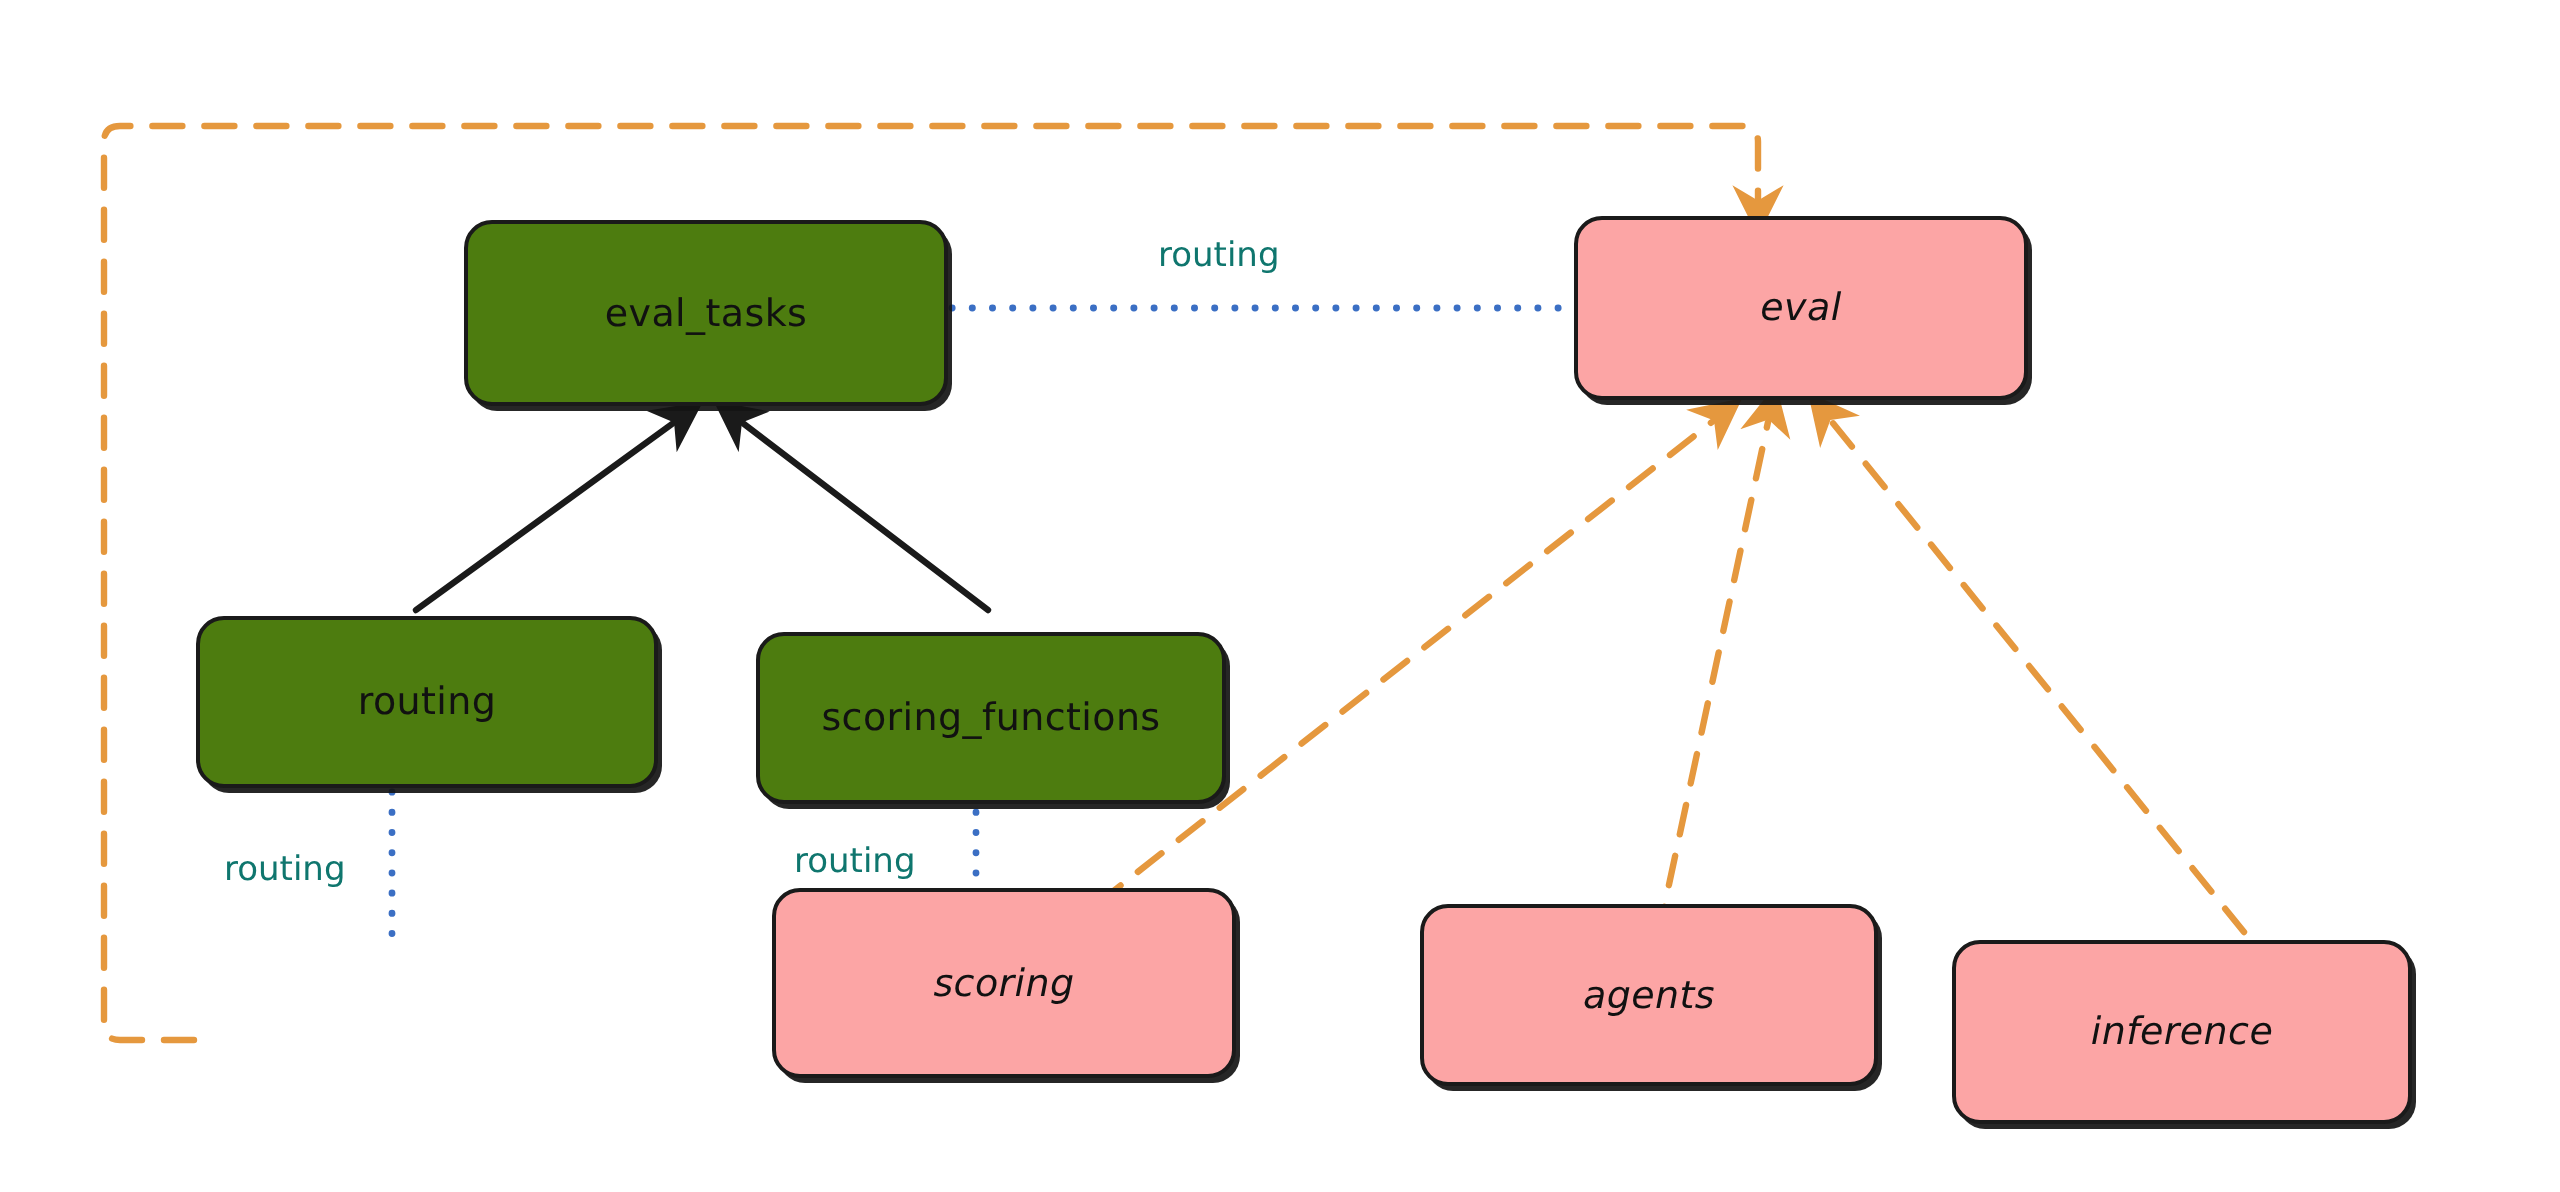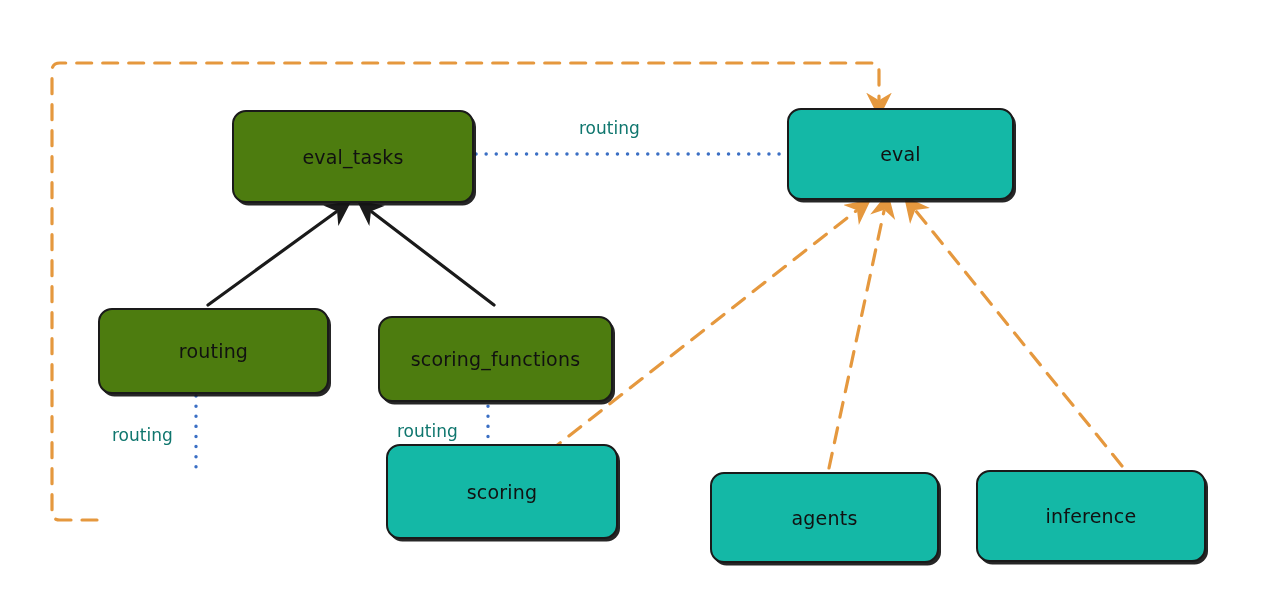--- a/index.html
+++ b/index.html
@@ -34,21 +34,21 @@
     align-items: center;
     justify-content: center;
     text-align: center;
     font-family: "DejaVu Sans", sans-serif;
     font-size: 19px;
     color: #111111;
     letter-spacing: 0.2px;
     box-shadow: 2.5px 3px 0 -0.5px rgba(20,20,20,0.92);
   }
   .node.blue  { background: #4d7c0f; }
-  .node.green { background: #14b8a6; }
+  .node.green { background: #fca5a5; font-style: italic; }
 
   .edge-label {
     position: absolute;
     font-family: "DejaVu Sans", sans-serif;
     font-size: 17px;
     color: #0f766e;
     white-space: nowrap;
   }
 </style>
 </head>
@@ -99,21 +99,21 @@
 
   <div class="node blue" style="left:378px; top:316px; width:235px; height:86px;">
     <span>scoring_functions</span>
   </div>
 
 
   <div class="node green" style="left:386px; top:444px; width:232px; height:95px;">
     <span>scoring</span>
   </div>
 
-  <div class="node green" style="left:710px; top:472px; width:229px; height:91px;">
+  <div class="node green" style="left:710px; top:452px; width:229px; height:91px;">
     <span>agents</span>
   </div>
 
   <div class="node green" style="left:976px; top:470px; width:230px; height:92px;">
     <span>inference</span>
   </div>
 
   <div class="edge-label" style="left:579px; top:118px;">routing</div>
 
   <div class="edge-label" style="left:112px; top:425px;">routing</div>

